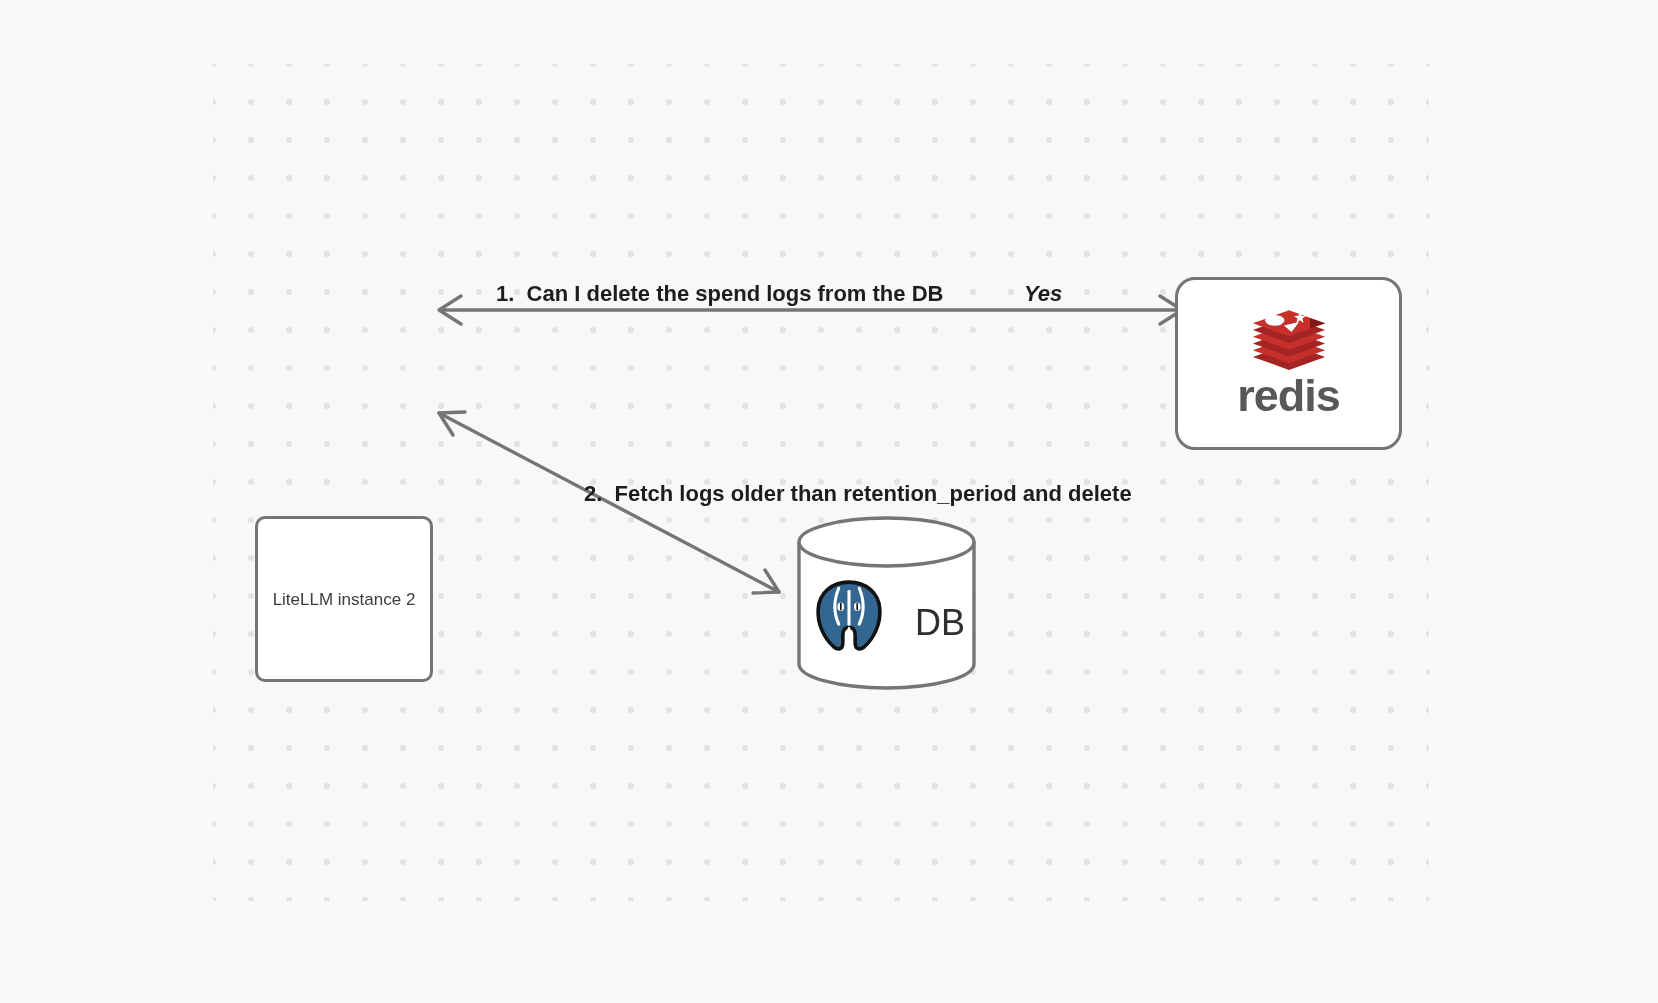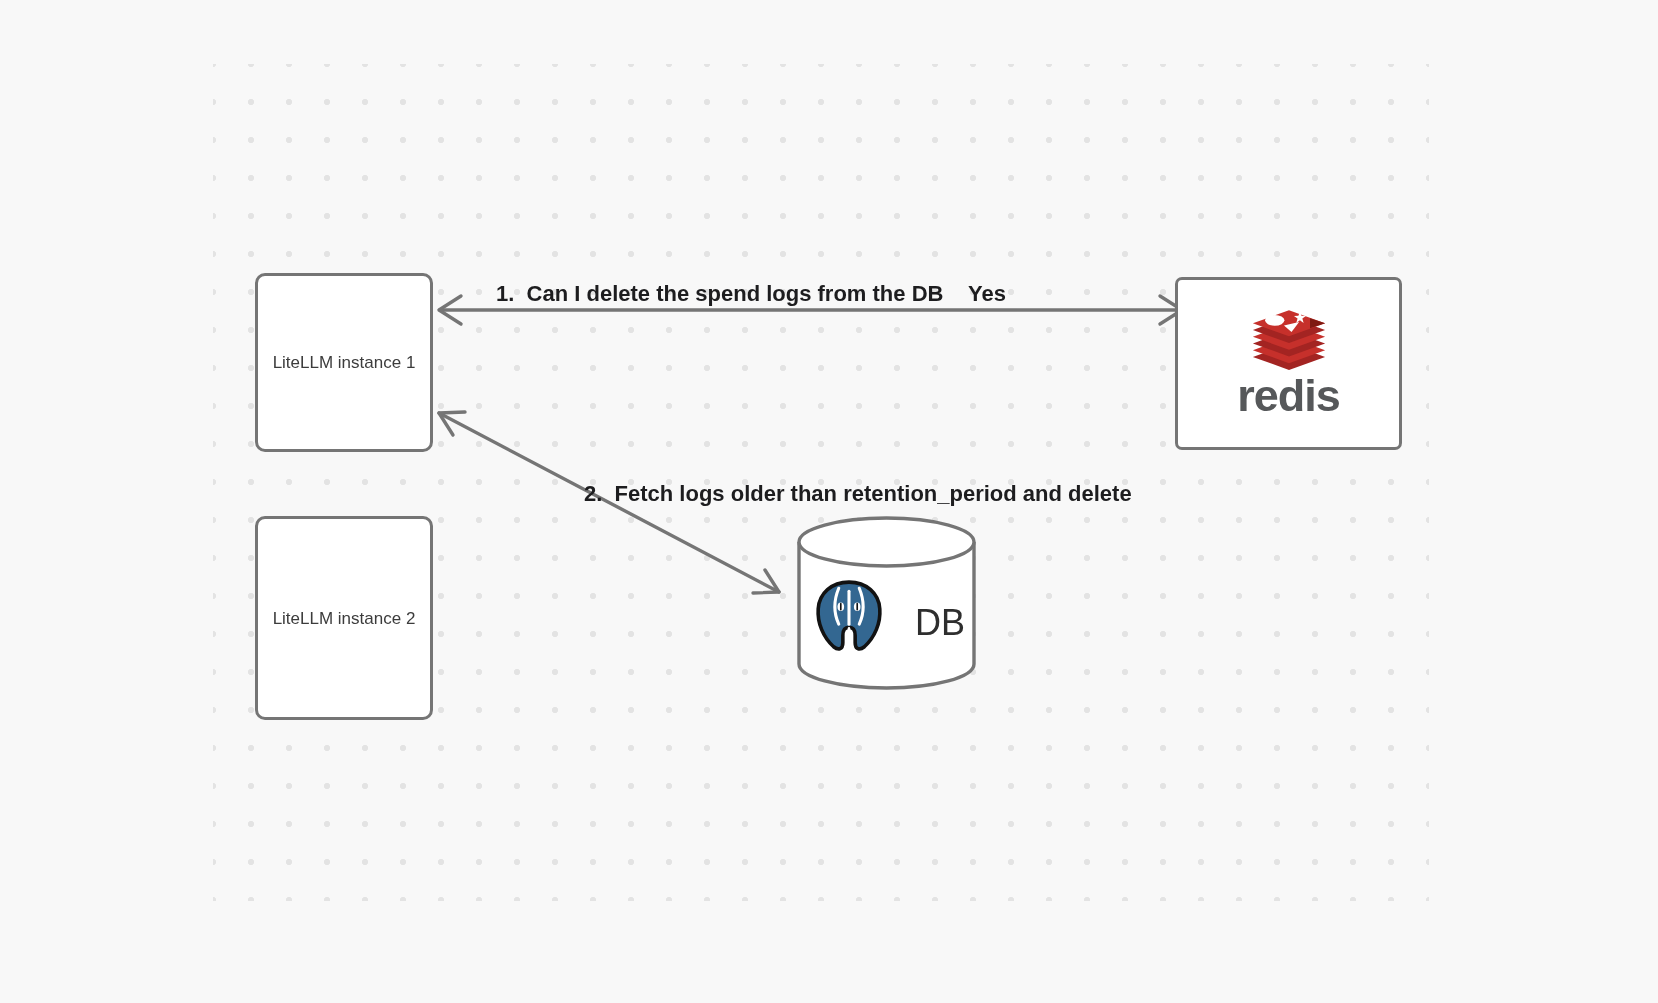--- a/index.html
+++ b/index.html
@@ -17,36 +17,36 @@
   .overlay{position:absolute;left:0;top:0;}
   .node{
     position:absolute;box-sizing:border-box;background:#ffffff;
     border:3.4px solid #757575;border-radius:10px;
     display:flex;align-items:center;justify-content:center;
   }
   .node .node-label{
     font-size:17px;color:#3c3c3c;line-height:1;white-space:pre;
   }
   .box-1{left:255px;top:273px;width:178px;height:179px;}
-  .box-2{left:255px;top:516px;width:178px;height:204px;}
+  .box-2{left:255px;top:516px;width:178px;height:166px;}
   .box-3{left:255px;top:756px;width:178px;height:175px;}
   .redis-node{
-    left:1175px;top:277px;width:227px;height:173px;border-radius:7px;
+    left:1175px;top:277px;width:227px;height:173px;border-radius:20px;
     flex-direction:column;justify-content:center;
   }
   .redis-word{
     font-size:45px;font-weight:bold;color:#56585a;line-height:1;
     letter-spacing:-1px;margin-top:1px;white-space:pre;
   }
   .edge-label{
     position:absolute;font-weight:bold;font-size:22px;color:#1d1d1f;
     line-height:1;white-space:pre;
   }
   .edge-label-1{left:496px;top:283px;}
-  .edge-label-yes{left:968px;top:283px;}
+  .edge-label-yes{left:1024px;top:283px;font-style:italic;}
   .edge-label-2{left:584px;top:483px;}
   .db-label{
     position:absolute;left:881px;top:605px;font-size:36px;color:#2e2e2e;
     line-height:1;white-space:pre;margin-left:34px;
   }
   svg{display:block;}
 </style>
 </head>
 <body>
 
@@ -60,23 +60,20 @@
       <path d="M461,296 L439,310 L461,324"></path>
       <path d="M1160,296 L1182,310 L1160,324"></path>
     </g>
     <g stroke="#757575" stroke-width="3.4" fill="none" stroke-linecap="round" stroke-linejoin="round">
       <path d="M439,413 L779,592"></path>
       <path d="M465,412 L439,413 L453,435"></path>
       <path d="M753,593 L779,592 L765,570"></path>
     </g>
   </svg>
 
-  <div class="node box-1">
-    <span class="node-label">LiteLLM instance 1</span>
-  </div>
   <div class="node box-2">
     <span class="node-label">LiteLLM instance 2</span>
   </div>
 
   <div class="node redis-node">
     <svg width="84" height="63" viewBox="0 0 100 74">
 
       <path d="M50,41 L93,56.5 L50,72 L7,56.5 Z" fill="#a32422"></path>
       <path d="M50,33 L93,48.5 L50,64 L7,48.5 Z" fill="#c6302b"></path>
 

